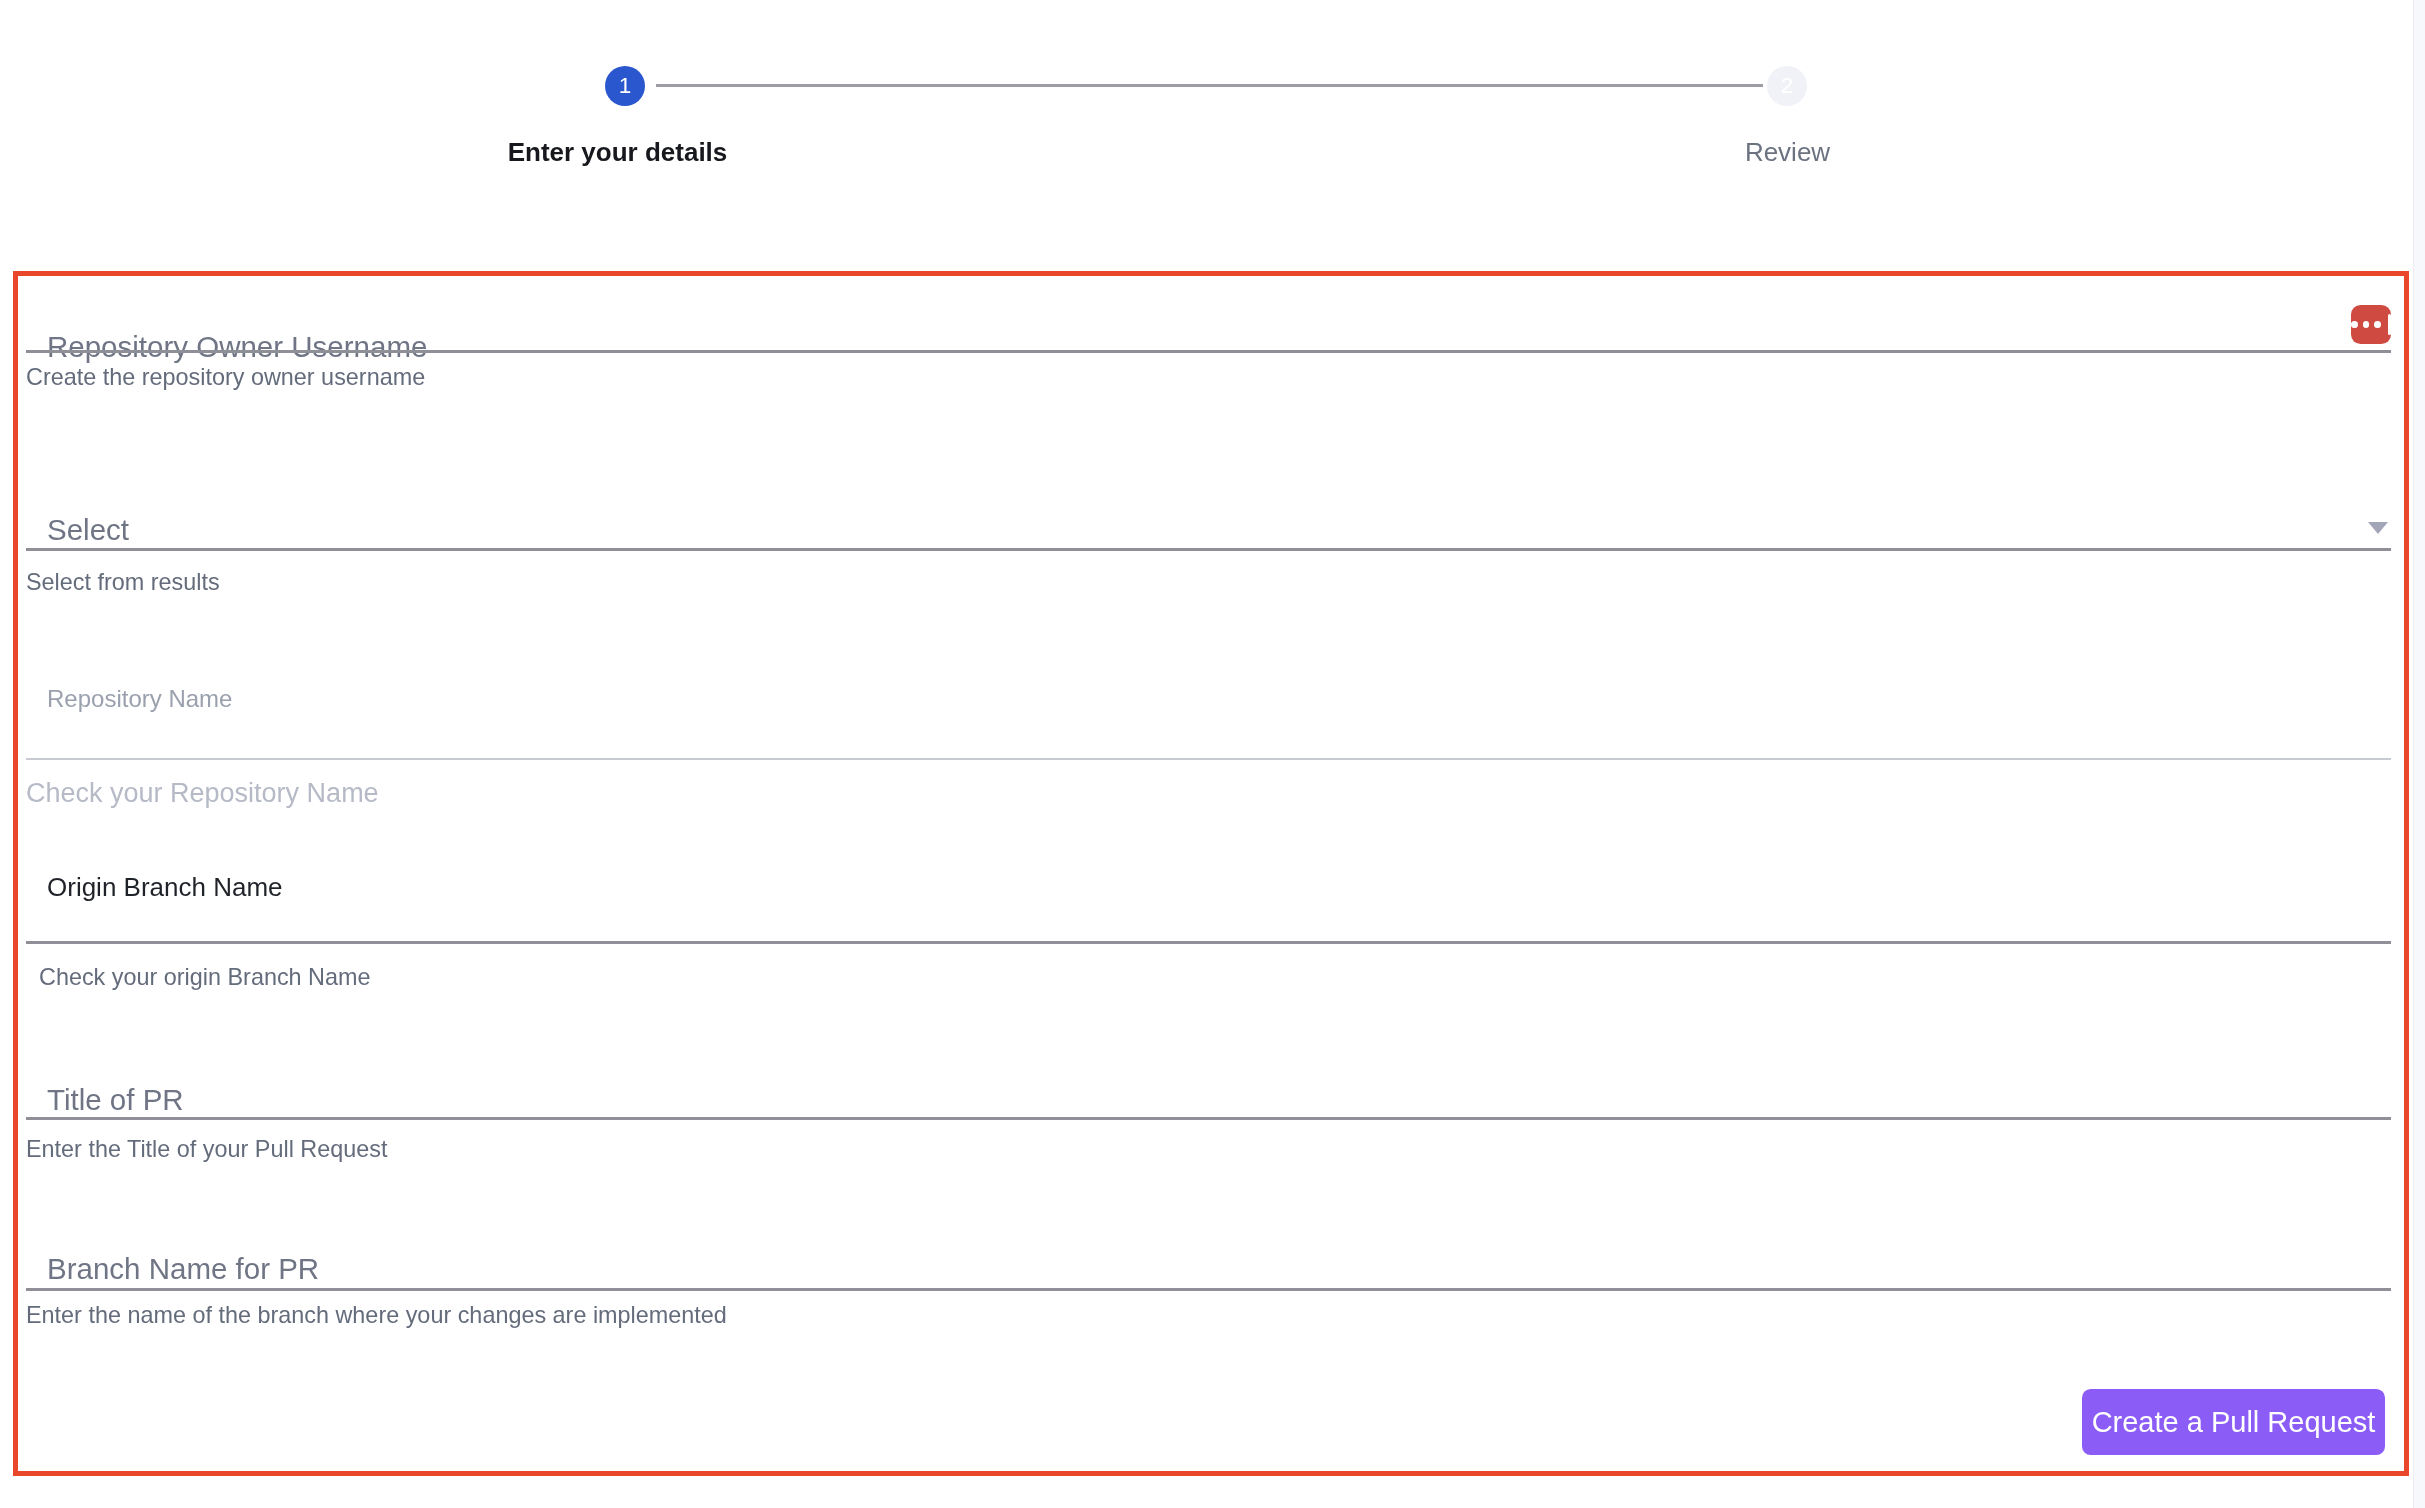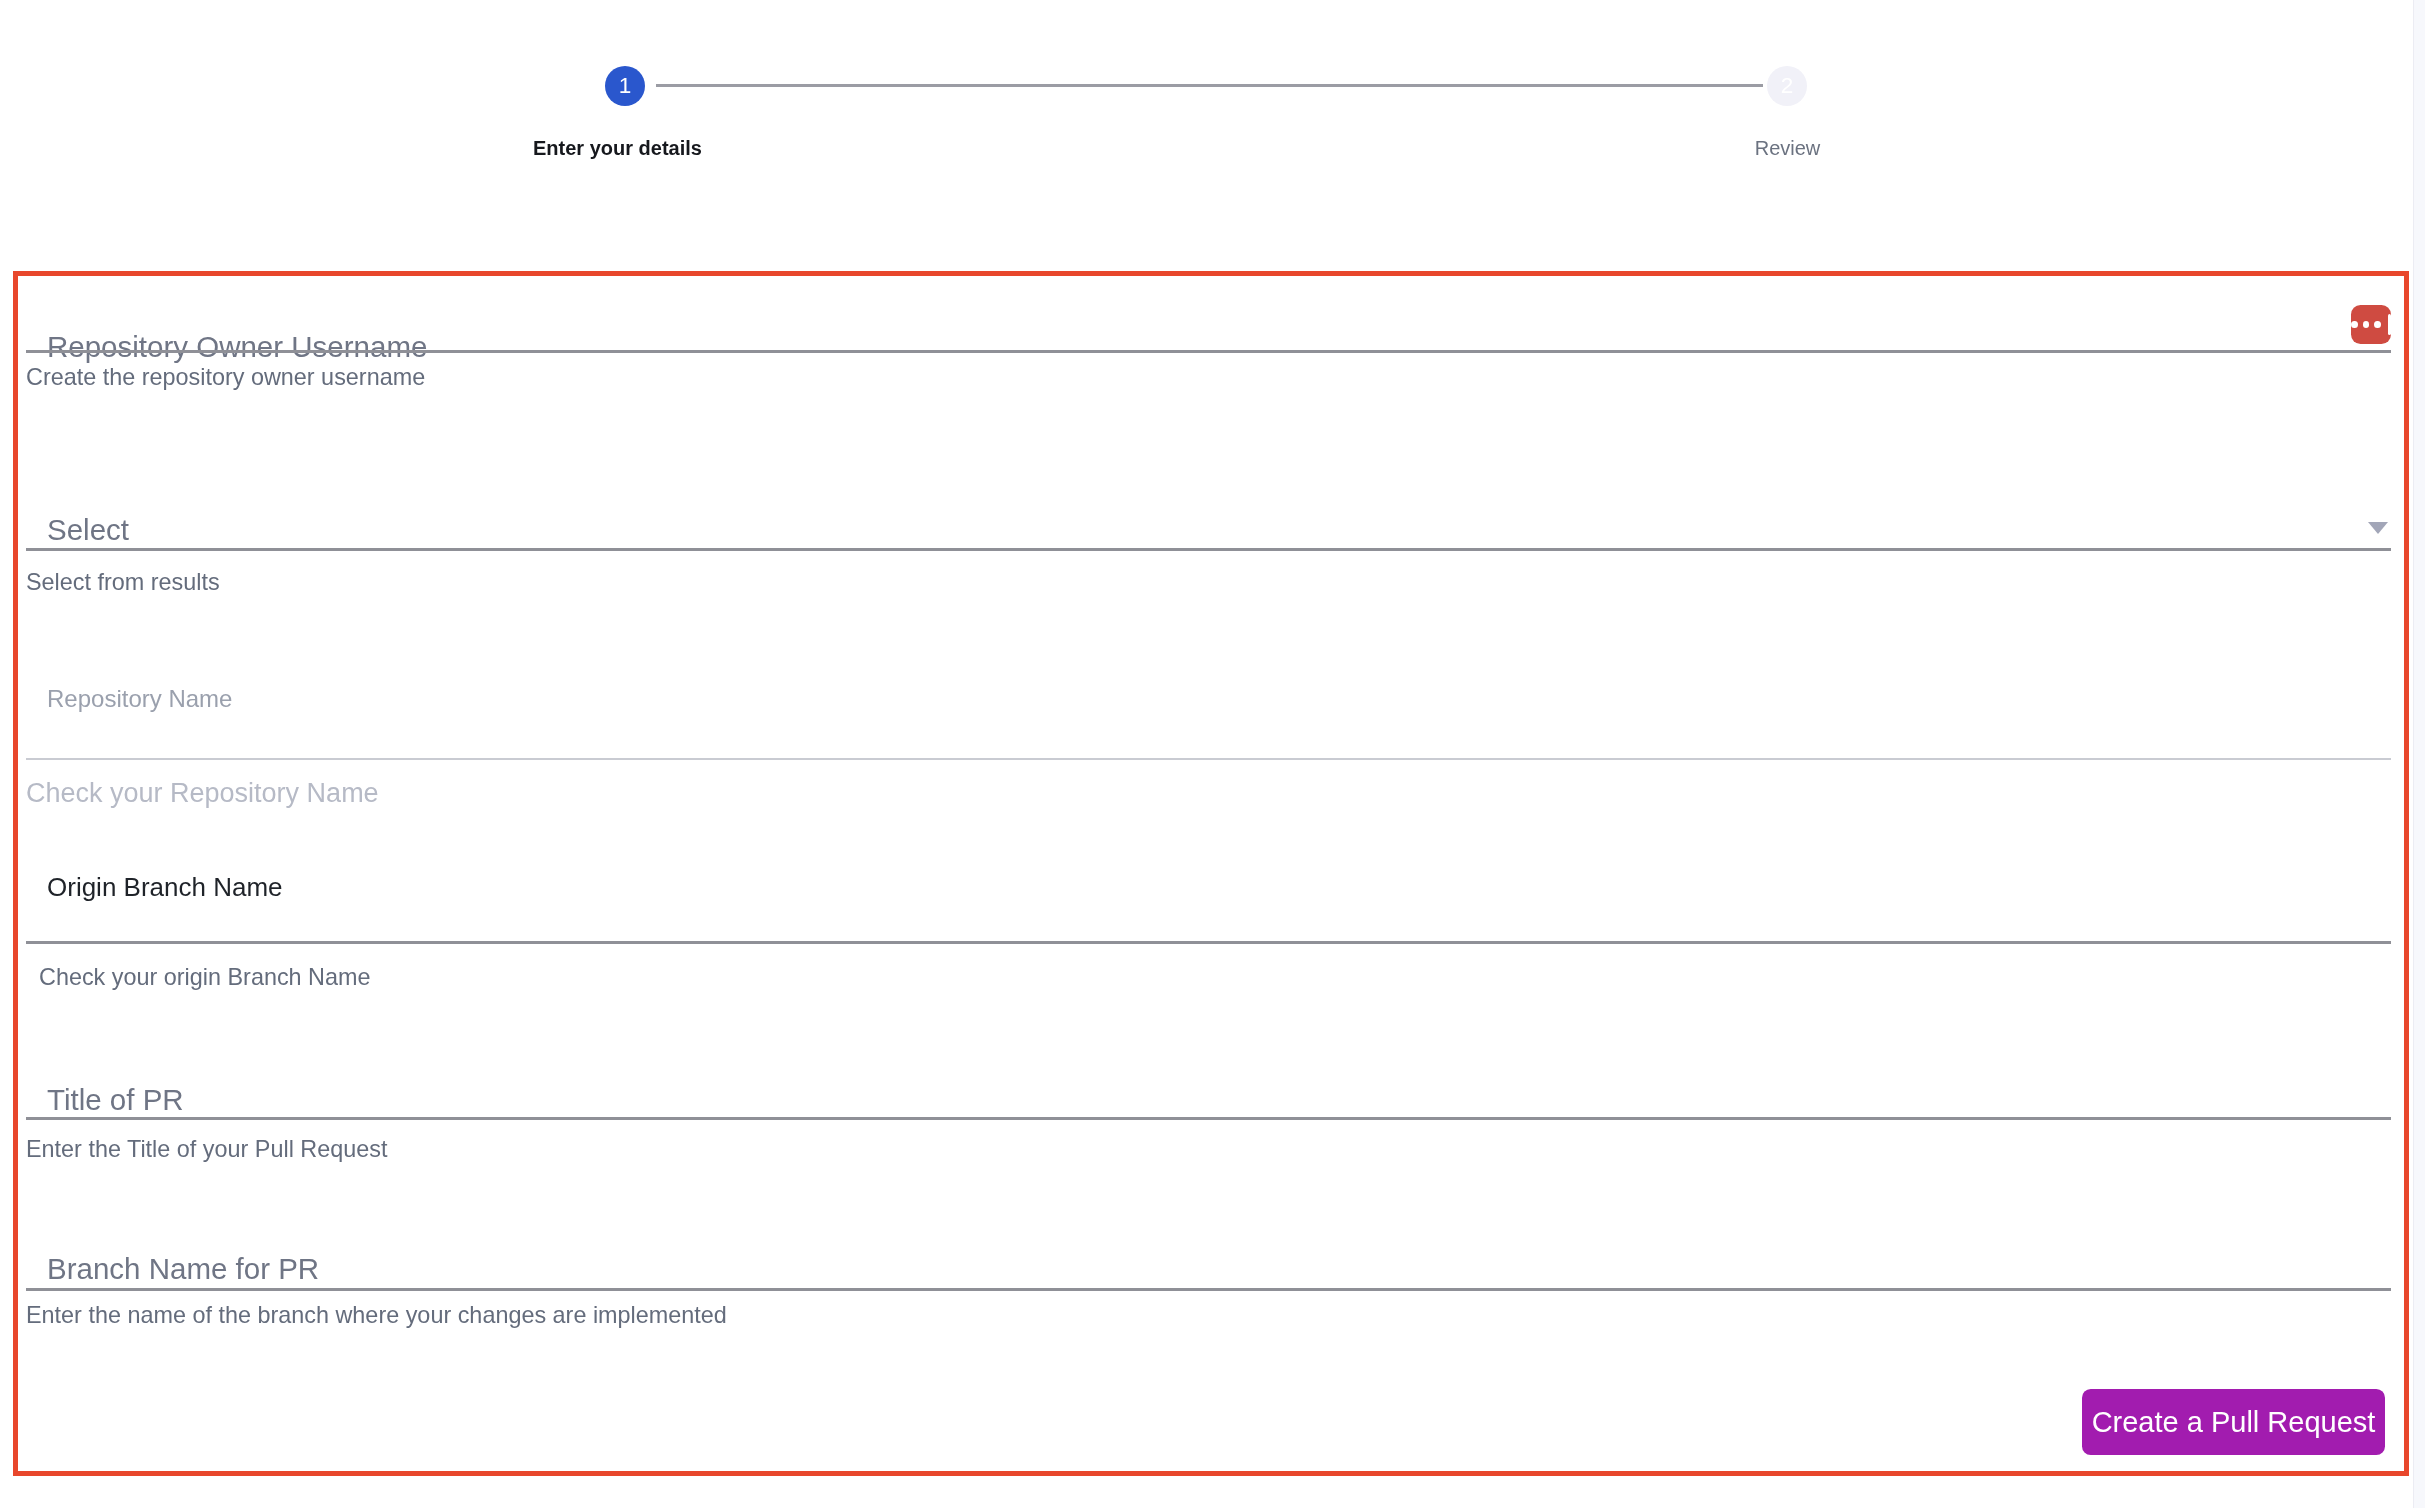--- a/index.html
+++ b/index.html
@@ -21,21 +21,21 @@
     font-size: 22.5px;
   }
   .step-circle.active { background: #2a57cd; color: #ffffff; }
   .step-circle.inactive { background: #f1f1f8; color: #ffffff; }
   .connector {
     position: absolute;
     left: 656px; top: 84px;
     width: 1107px; height: 2.6px;
     background: #9b9ca4;
   }
-  .step-label { position: absolute; top: 137px; width: 433px; text-align: center; font-size: 20px; }
+  .step-label { position: absolute; top: 137px; width: 433px; text-align: center; font-size: 26px; }
   .step-label.active { left: 401px; color: #16181d; font-weight: 600; }
   .step-label.inactive { left: 1571px; color: #6b7280; font-weight: 400; }
 
   
   .form-panel {
     position: absolute;
     left: 13px; top: 271px;
     width: 2396px; height: 1205px;
     border: 5.2px solid #e8472c;
     background: #ffffff;
@@ -74,21 +74,21 @@
     border-right: 10.4px solid transparent;
     border-top: 12px solid #a2a6b8;
     cursor: pointer;
   }
 
   
   .submit-btn {
     position: absolute;
     left: 2082px; top: 1389px;
     width: 303px; height: 66px;
-    background: #a21caf;
+    background: #8b5cf6;
     border: none;
     border-radius: 8.7px;
     color: #ffffff;
     font-size: 29px;
     font-family: "Liberation Sans", sans-serif;
     display: flex; align-items: center; justify-content: center;
     cursor: pointer;
   }
 
   

